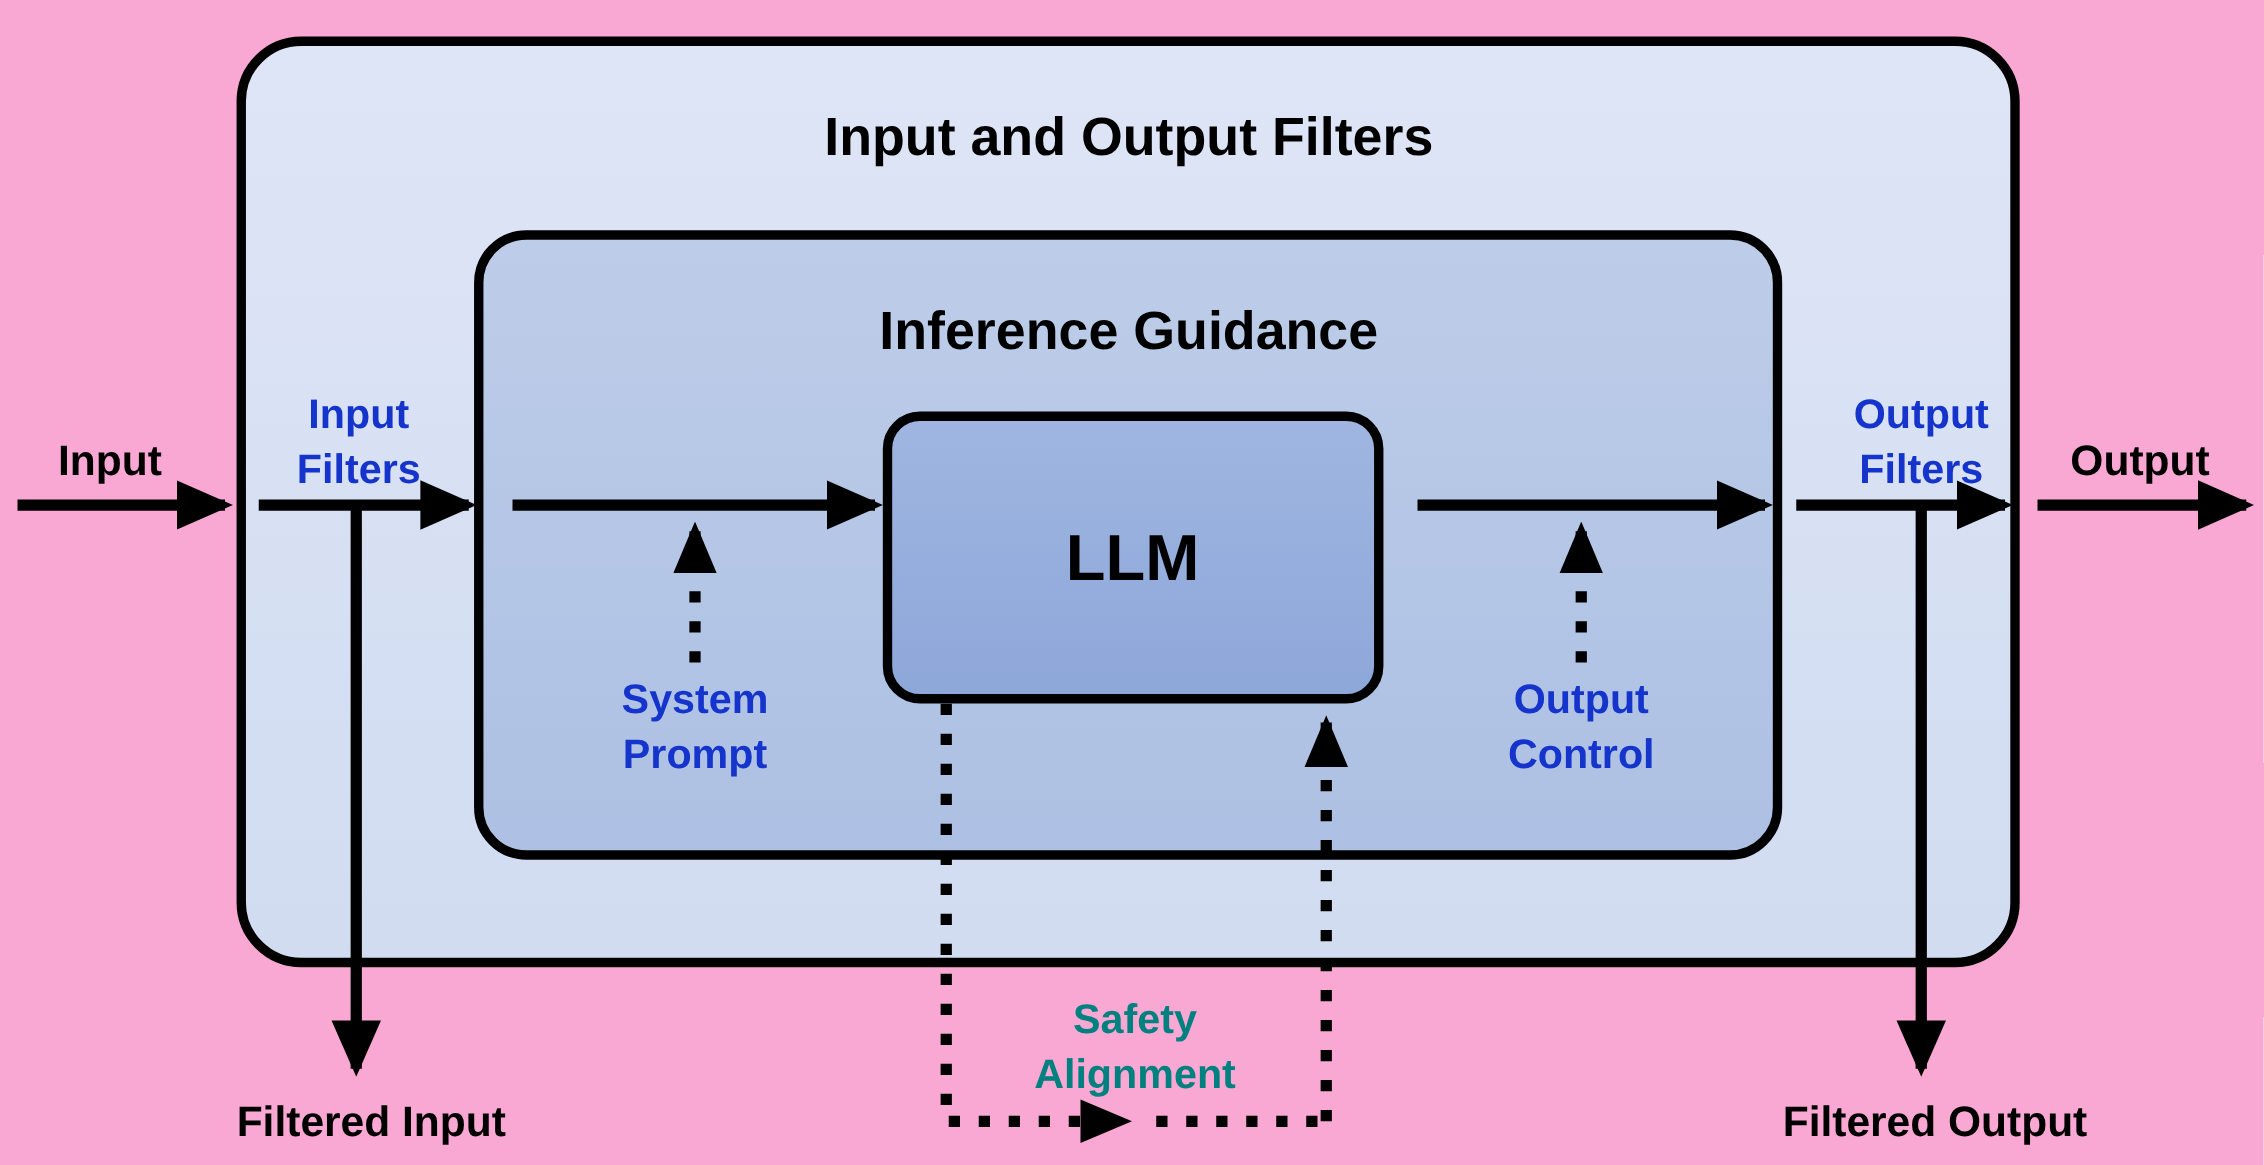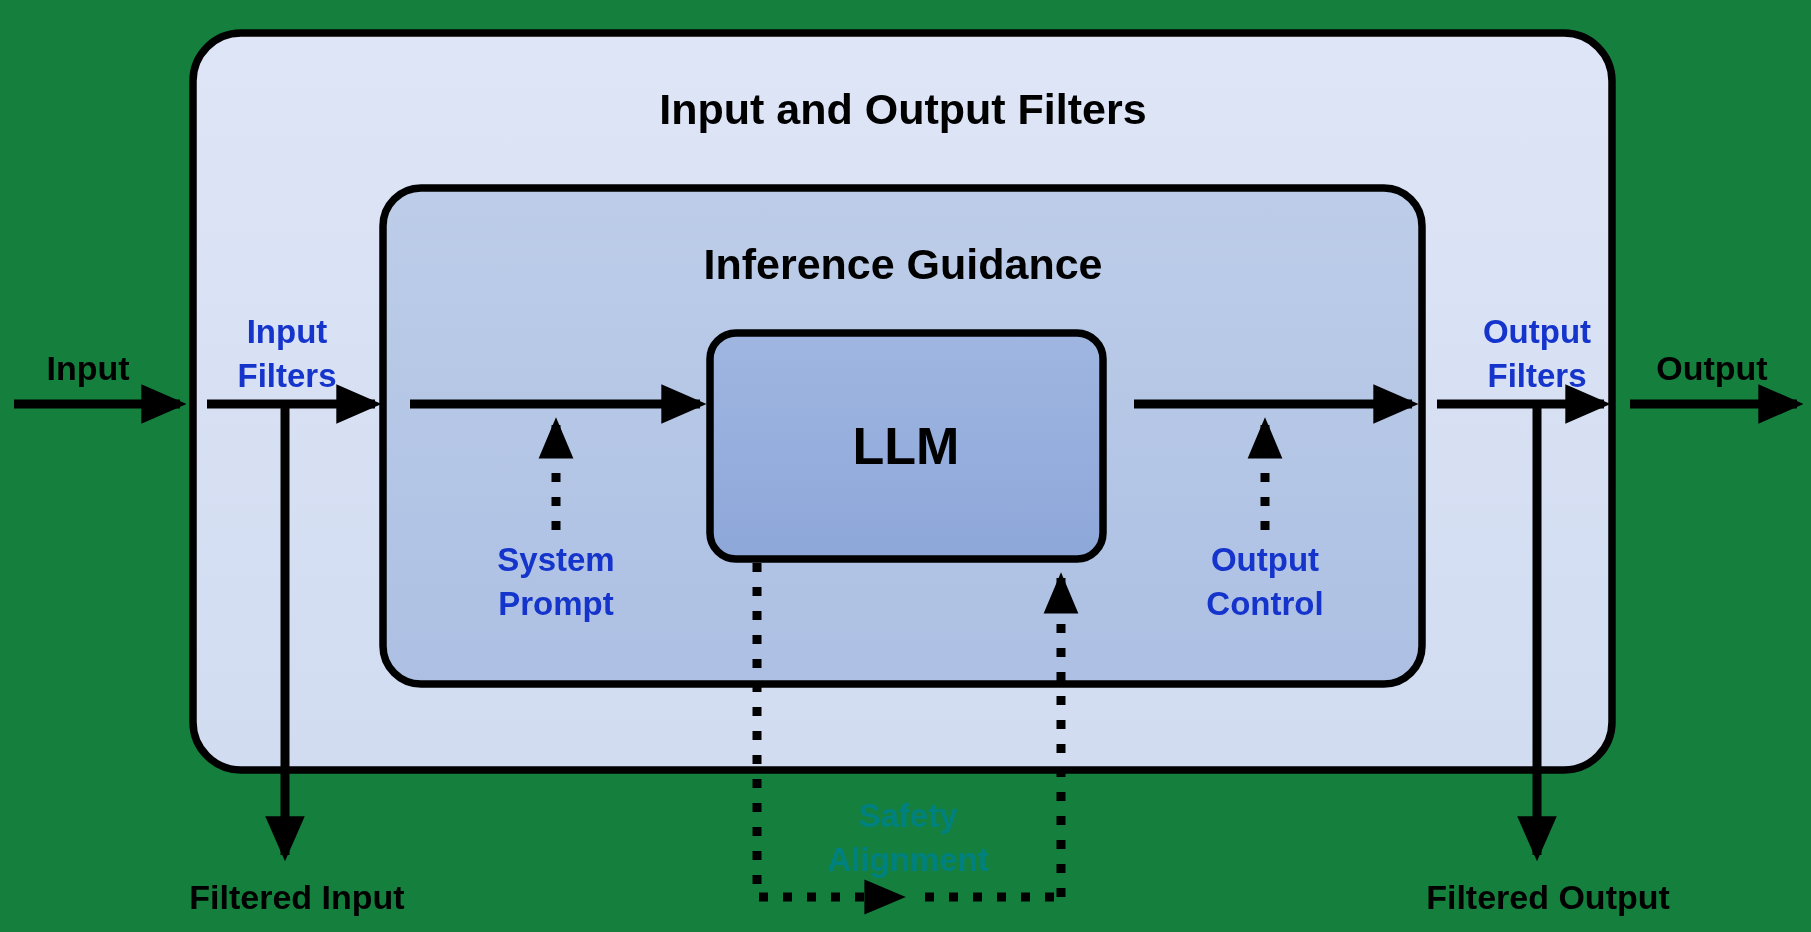--- a/index.html
+++ b/index.html
@@ -7,21 +7,21 @@
     padding: 0;
     background: #ffffff;
   }
   body {
     font-family: "Liberation Sans", sans-serif;
   }
   #diagram-root {
     position: relative;
     width: 1811px;
     height: 932px;
-    background: #15803d;
+    background: #f9a8d4;
     overflow: hidden;
   }
   svg.canvas {
     position: absolute;
     top: 0;
     left: 0;
     width: 1811px;
     height: 932px;
   }
   .lbl {

